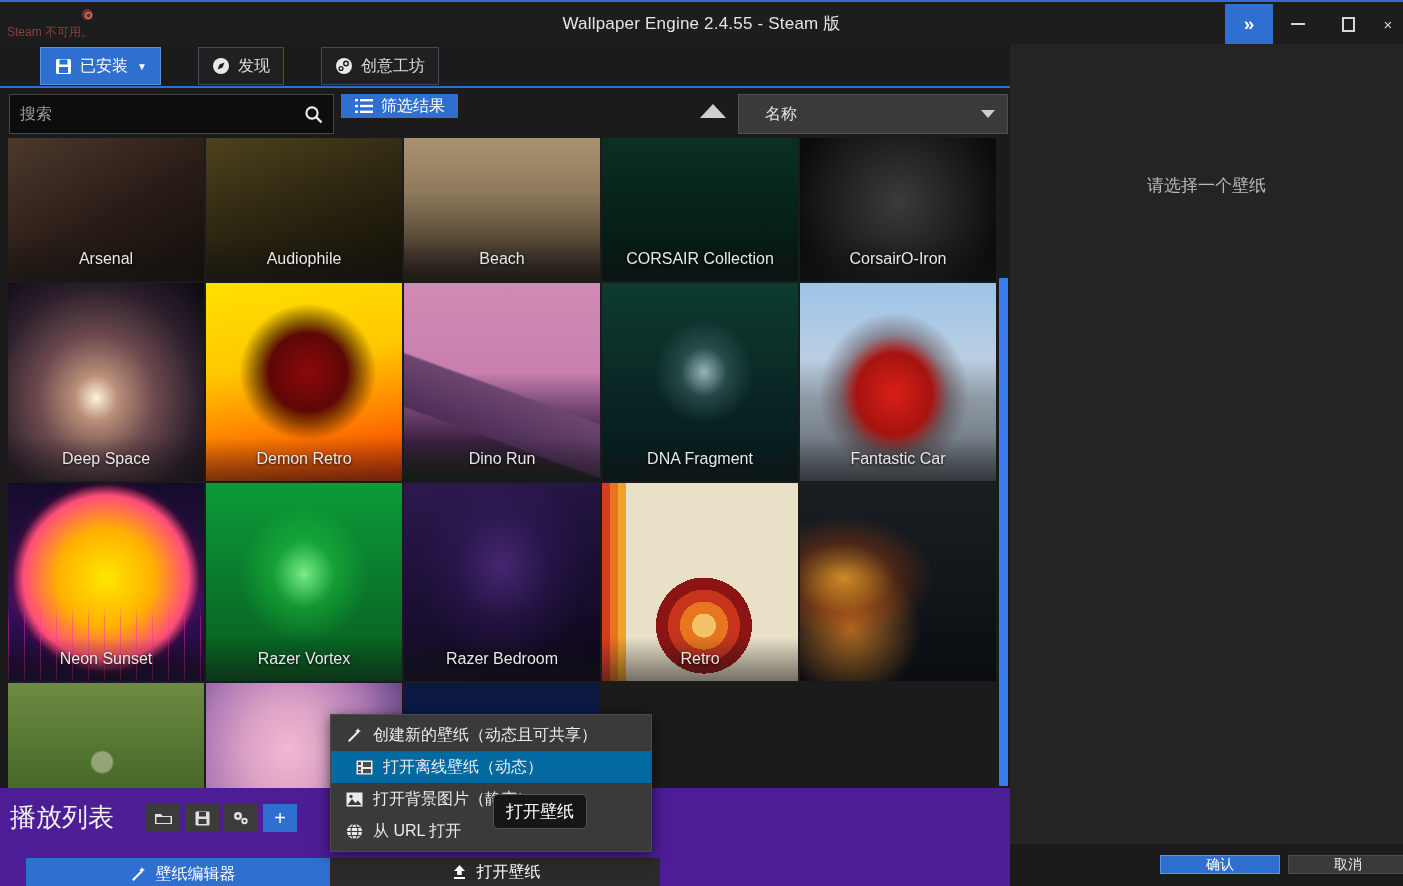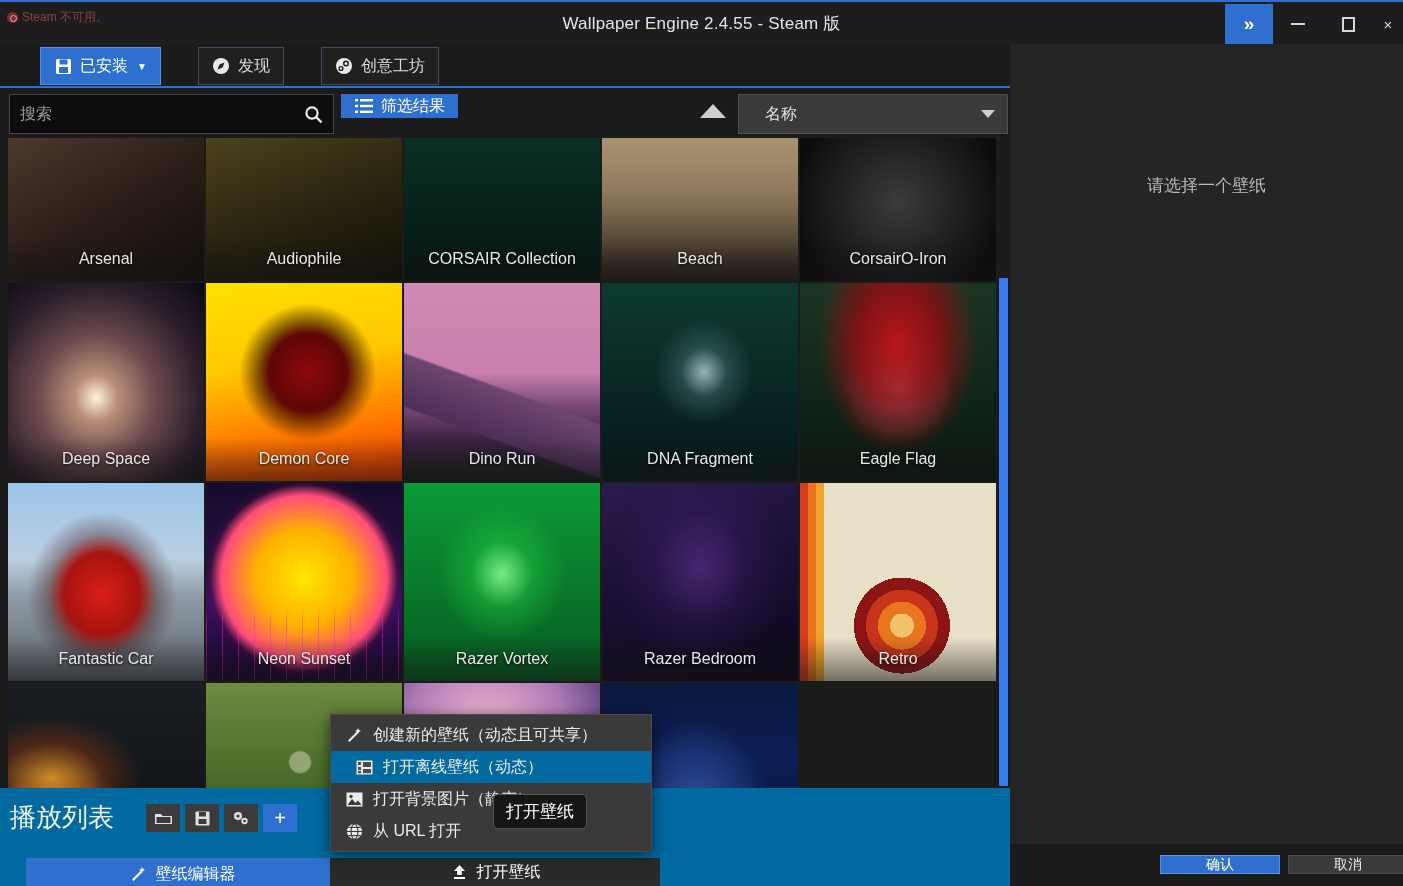--- a/index.html
+++ b/index.html
@@ -13,22 +13,23 @@
 
   
   .titlebar {
     position: absolute; left: 0; top: 0; width: 1403px; height: 44px;
     background: #1d1d1d;
     border-top: 2px solid #2f6fd0;
   }
   .steam-warning {
     position: absolute; left: 7px; top: 7px;
     font-size: 12px; color: #8a4141;
-    display: flex; align-items: center; gap: 4px;
+    display: flex; align-items: flex-end; gap: 4px;
     white-space: nowrap;
+    flex-direction: column;
   }
   .steam-dot {
     width: 11px; height: 11px; border-radius: 50%;
     background: #7d2b2b; display: inline-block;
     position: relative; flex: 0 0 auto;
   }
   .steam-dot::after{
     content:""; position:absolute; left:3px; top:3px;
     width:5px;height:5px;border-radius:50%;
     border:1.5px solid #d8b0b0;
@@ -131,21 +132,21 @@
   
   .rightpane {
     position: absolute; left: 1010px; top: 44px; width: 393px; height: 800px; background: #242424;
   }
   .rp-msg {
     position: absolute; left: 0; top: 130px; width: 393px; text-align: center;
     color: #b9b9b9; font-size: 17px;
   }
 
   
-  .bottombar { position: absolute; left: 0; top: 788px; width: 1010px; height: 98px; background: #0369a1; }
+  .bottombar { position: absolute; left: 0; top: 788px; width: 1010px; height: 98px; background: #4c1d95; }
   .pl-title { position: absolute; left: 10px; top: 12px; font-size: 26px; color: #f0f0f0; }
   .pl-btns { position: absolute; left: 146px; top: 16px; display: flex; gap: 5px; }
   .pl-btn {
     width: 34px; height: 28px; background: #3b3b3b; display: flex; align-items: center; justify-content: center;
     color: #e0e0e0;
   }
   .pl-btn.add { background: #2f6fd0; color: #fff; font-size: 20px; }
   .editor-btn {
     position: absolute; left: 8px; top: 858px; width: 312px; height: 32px;
     background: #2f6fd0; color: #fff; display: flex; align-items: center; justify-content: center;
@@ -314,57 +315,50 @@
 
       <div class="card">
         <div class="thumb" style="background:linear-gradient(150deg,#5b4436,#2a1d17 60%,#120d0a);"></div>
         <div class="card-label">Arsenal</div>
       </div>
       <div class="card">
         <div class="thumb" style="background:linear-gradient(160deg,#5e5122,#2b2510 60%,#100e06);"></div>
         <div class="card-label">Audiophile</div>
       </div>
       <div class="card">
+        <div class="thumb" style="background:linear-gradient(180deg,#c7ab84,#8e7a5c 55%,#2a2219);"></div>
+        <div class="card-label">Beach</div>
+      </div>
+      <div class="card">
         <div class="thumb" style="background:linear-gradient(180deg,#0e3a2c,#07241b 60%,#041410);"></div>
         <div class="card-label">CORSAIR Collection</div>
       </div>
       <div class="card">
-        <div class="thumb" style="background:linear-gradient(180deg,#c7ab84,#8e7a5c 55%,#2a2219);"></div>
-        <div class="card-label">Beach</div>
-      </div>
-      <div class="card">
         <div class="thumb" style="background:radial-gradient(circle at 50% 60%, #3b3b3b, #0b0b0b 70%);"></div>
         <div class="card-label">CorsairO-Iron</div>
       </div>
 
       <div class="card">
         <div class="thumb" style="background:radial-gradient(ellipse at 45% 58%, #fff3dd 0%, #b98f78 14%, #6d4a4e 38%, #2b1f2b 68%, #0a0810 100%);"></div>
         <div class="card-label">Deep Space</div>
       </div>
       <div class="card">
         <div class="thumb" style="background:linear-gradient(170deg,#ffe000 0%,#ffc800 40%,#ff7a00 72%,#e03000 100%);"></div>
         <div class="thumb" style="background:radial-gradient(circle at 52% 45%, #8c0a0a 0%, #5e0606 26%, rgba(40,2,2,.55) 34%, rgba(0,0,0,0) 46%);"></div>
-        <div class="card-label">Demon Core</div>
+        <div class="card-label">Demon Retro</div>
       </div>
       <div class="card">
         <div class="thumb" style="background:linear-gradient(180deg,#d08ab4 0%,#c87fae 45%,#7a4a78 62%,#3a1f40 80%,#16221a 100%);"></div>
         <div class="thumb" style="background:linear-gradient(200deg, rgba(0,0,0,0) 52%, #6d4670 53%, #4e2f57 72%, rgba(0,0,0,0) 73%);"></div>
         <div class="card-label">Dino Run</div>
       </div>
       <div class="card">
         <div class="thumb" style="background:linear-gradient(180deg,#0d3b30 0%,#0a2a26 45%,#05171a 100%);"></div>
         <div class="thumb" style="background:radial-gradient(ellipse at 52% 45%, rgba(200,225,230,.75) 0%, rgba(120,170,180,.25) 16%, rgba(0,0,0,0) 34%);"></div>
         <div class="card-label">DNA Fragment</div>
-      </div>
-      <div class="card">
-        <div class="thumb" style="background:linear-gradient(180deg,#1c3522 0%,#12281a 50%,#0a1710 100%);"></div>
-        <div class="thumb" style="background:
-          radial-gradient(ellipse at 50% 30%, rgba(190,20,25,.95) 0%, rgba(150,12,18,.8) 30%, rgba(0,0,0,0) 58%),
-          radial-gradient(ellipse at 50% 52%, rgba(205,205,205,.85) 0%, rgba(140,140,140,.35) 22%, rgba(0,0,0,0) 40%);"></div>
-        <div class="card-label">Eagle Flag</div>
       </div>
 
       <div class="card">
         <div class="thumb" style="background:linear-gradient(180deg,#9dc4e8 0%,#b9cfe2 38%,#8e9aa4 58%,#5c646c 100%);"></div>
         <div class="thumb" style="background:radial-gradient(ellipse at 48% 56%, #d81f17 0%, #a7130f 26%, rgba(60,10,10,.35) 38%, rgba(0,0,0,0) 52%);"></div>
         <div class="card-label">Fantastic Car</div>
       </div>
       <div class="card">
         <div class="thumb" style="background:linear-gradient(180deg,#140b2b 0%,#2a0f46 45%,#3a1060 60%,#16062c 100%);"></div>
         <div class="thumb" style="background:radial-gradient(circle at 50% 48%, #ffe600 0%, #ffb100 34%, #ff4d7a 58%, rgba(120,10,60,.25) 66%, rgba(0,0,0,0) 70%);"></div>

